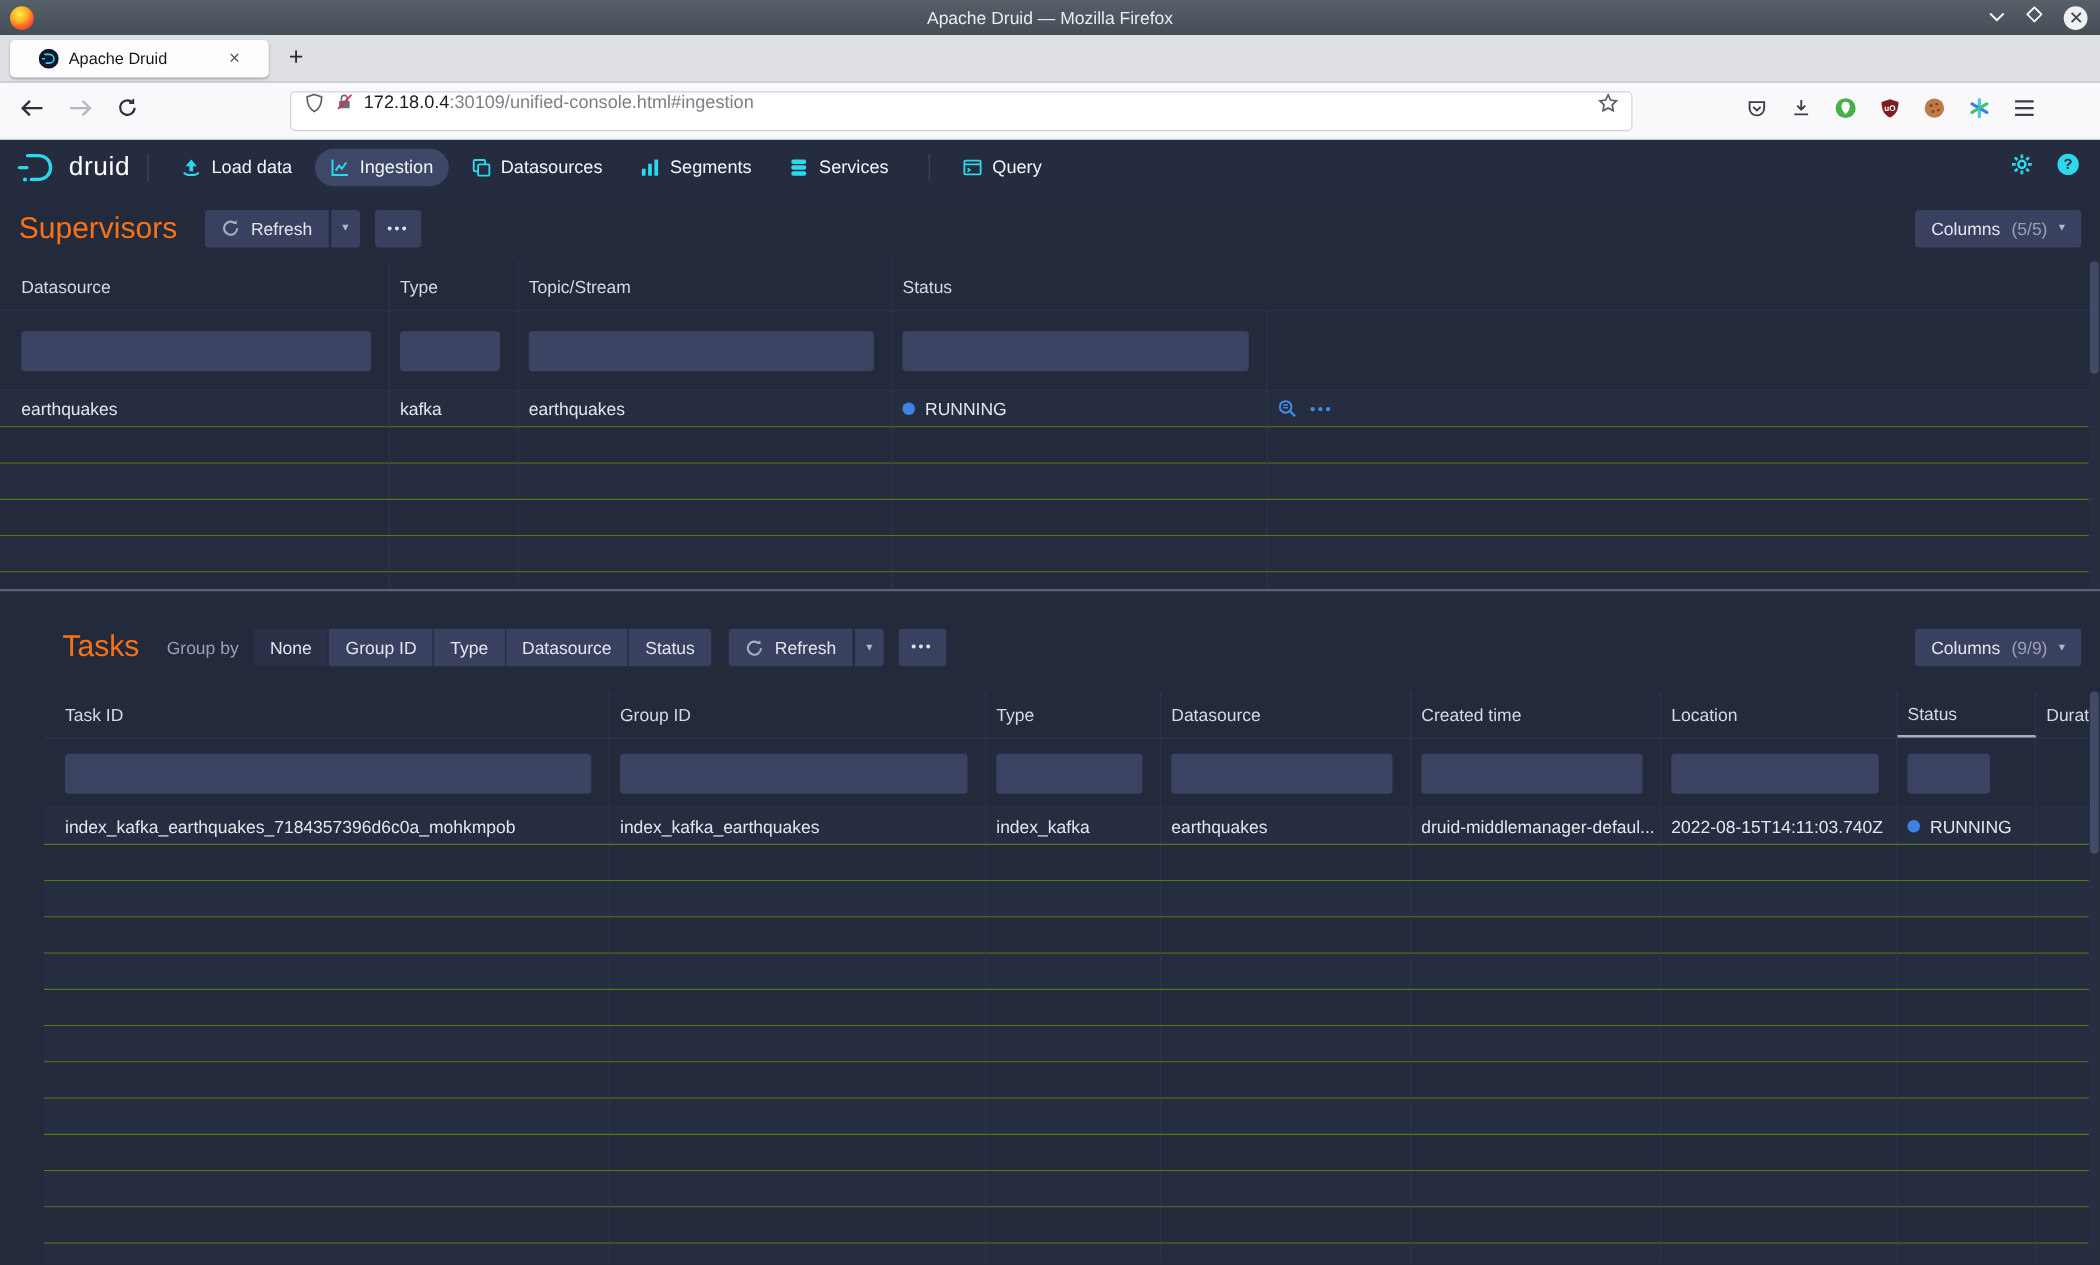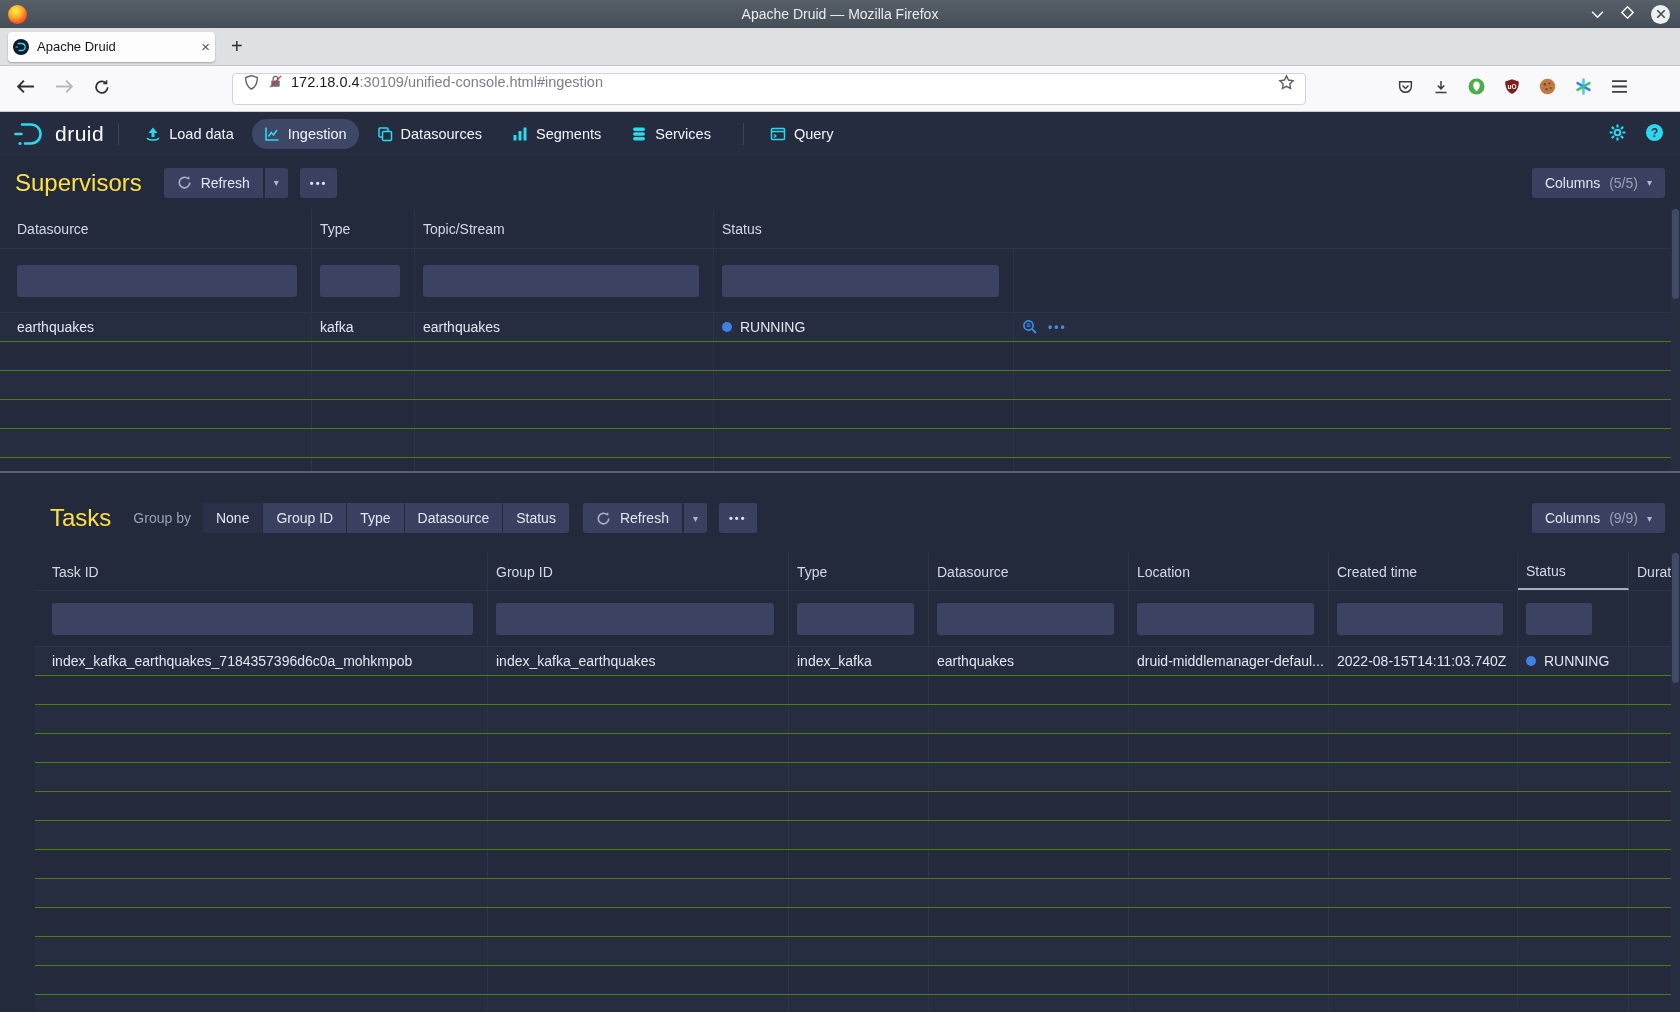--- a/index.html
+++ b/index.html
@@ -19,21 +19,21 @@
     background:radial-gradient(circle at 40% 32%,#ffe948 4%,#ffb226 36%,#ff5b24 66%,#d62a7d 100%); }
   .tb-title{ position:absolute;left:0;right:0;text-align:center;color:#e9ebee;font-size:14px; }
   .tb-controls{ margin-left:auto;display:flex;align-items:center;gap:17px;margin-right:10px;z-index:1; }
   .closebtn{ width:19px;height:19px;border-radius:50%;background:#eef0f2;display:flex;
     align-items:center;justify-content:center; }
 
   
   .tabbar{ height:38px;background:#dfe0e4;display:flex;align-items:center;
     border-bottom:1px solid #c6c7cc; flex:none; }
   .tab{ margin-left:8px;width:207px;height:30px;background:#fdfdfe;border-radius:4px;
-    display:flex;align-items:center;padding:0 5px;box-shadow:0 1px 2px rgba(0,0,0,.28);
+    display:flex;align-items:center;padding:0 23px;box-shadow:0 1px 2px rgba(0,0,0,.28);
     font-size:13px;color:#17161c; }
   .tab-title{ flex:1; margin-left:8px; }
   .tab-x{ color:#55555c;font-size:15px;line-height:1; }
   .newtab{ font-size:20px;color:#2a2a30;margin-left:16px; }
 
   
   .toolbar{ height:46px;background:#f9f9fb;border-bottom:1px solid #cbcdd2;
     display:flex;align-items:center;position:relative; flex:none; }
   .navbtns{ display:flex;gap:20px;margin-left:16px;align-items:center; }
   .urlbar{ position:absolute;left:232px;width:1074px;top:7px;height:32px;background:#fff;
@@ -51,21 +51,21 @@
   .brand-text{ font-size:21px;color:#fff;letter-spacing:.5px; }
   .nav-sep{ width:1px;height:22px;background:#3d4459;margin:0 14px; }
   .nav-item{ display:flex;align-items:center;gap:8px;font-size:14.5px;padding:7px 12px;
     border-radius:16px;margin-right:6px;white-space:nowrap; }
   .nav-item.active{ background:#3f4767; }
   .nav-right{ margin-left:auto;display:flex;align-items:center;gap:18px;margin-right:16px; }
 
   
   .console{ flex:1;background:var(--page);display:flex;flex-direction:column;overflow:hidden; }
   .sec-head{ display:flex;align-items:center;padding:0 15px;flex:none; }
-  .sec-title{ font-size:24px;color:#fde047;font-weight:400;margin-right:22px; }
+  .sec-title{ font-size:24px;color:#f97316;font-weight:400;margin-right:22px; }
   .btn{ background:var(--btn);border:none;border-radius:3px;height:30px;color:var(--text);
     font-size:14px;display:inline-flex;align-items:center;gap:9px;padding:0 13px;
     font-family:inherit; }
   .btn.on{ background:var(--btn-active); }
   .split{ display:inline-flex;gap:2px;margin-right:12px; }
   .split .main{ border-radius:3px 0 0 3px; }
   .split .caret-btn{ border-radius:0 3px 3px 0;padding:0 9px; }
   .caret{ color:#b2b8ca;font-size:10px; }
   .btn.more{ padding:0 10px;letter-spacing:2px;font-size:11px;font-weight:bold;color:#dfe3ec; }
   .btn.columns{ margin-left:auto; }
@@ -415,22 +415,22 @@
           <span class="count">(9/9)</span>
           <span class="caret">▾</span>
         </button>
       </div>
       <div class="table">
         <div class="thead task-grid">
           <div class="cell">Task ID</div>
           <div class="cell">Group ID</div>
           <div class="cell">Type</div>
           <div class="cell">Datasource</div>
+          <div class="cell">Created time</div>
           <div class="cell">Location</div>
-          <div class="cell">Created time</div>
           <div class="cell sorted">Status</div>
           <div class="cell">Duration</div>
         </div>
         <div class="tfilter task-grid">
           <div class="cell">
               <input class="finput" style="">
             </div>
           <div class="cell">
               <input class="finput" style="">
             </div>

